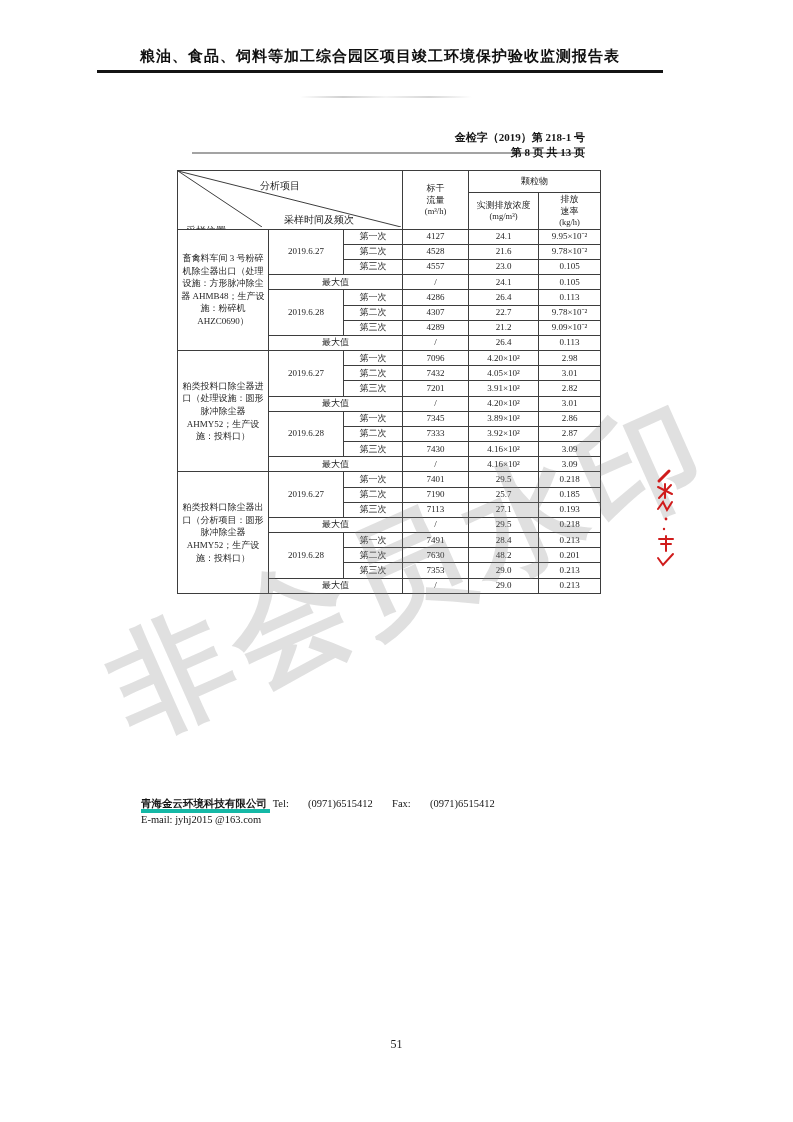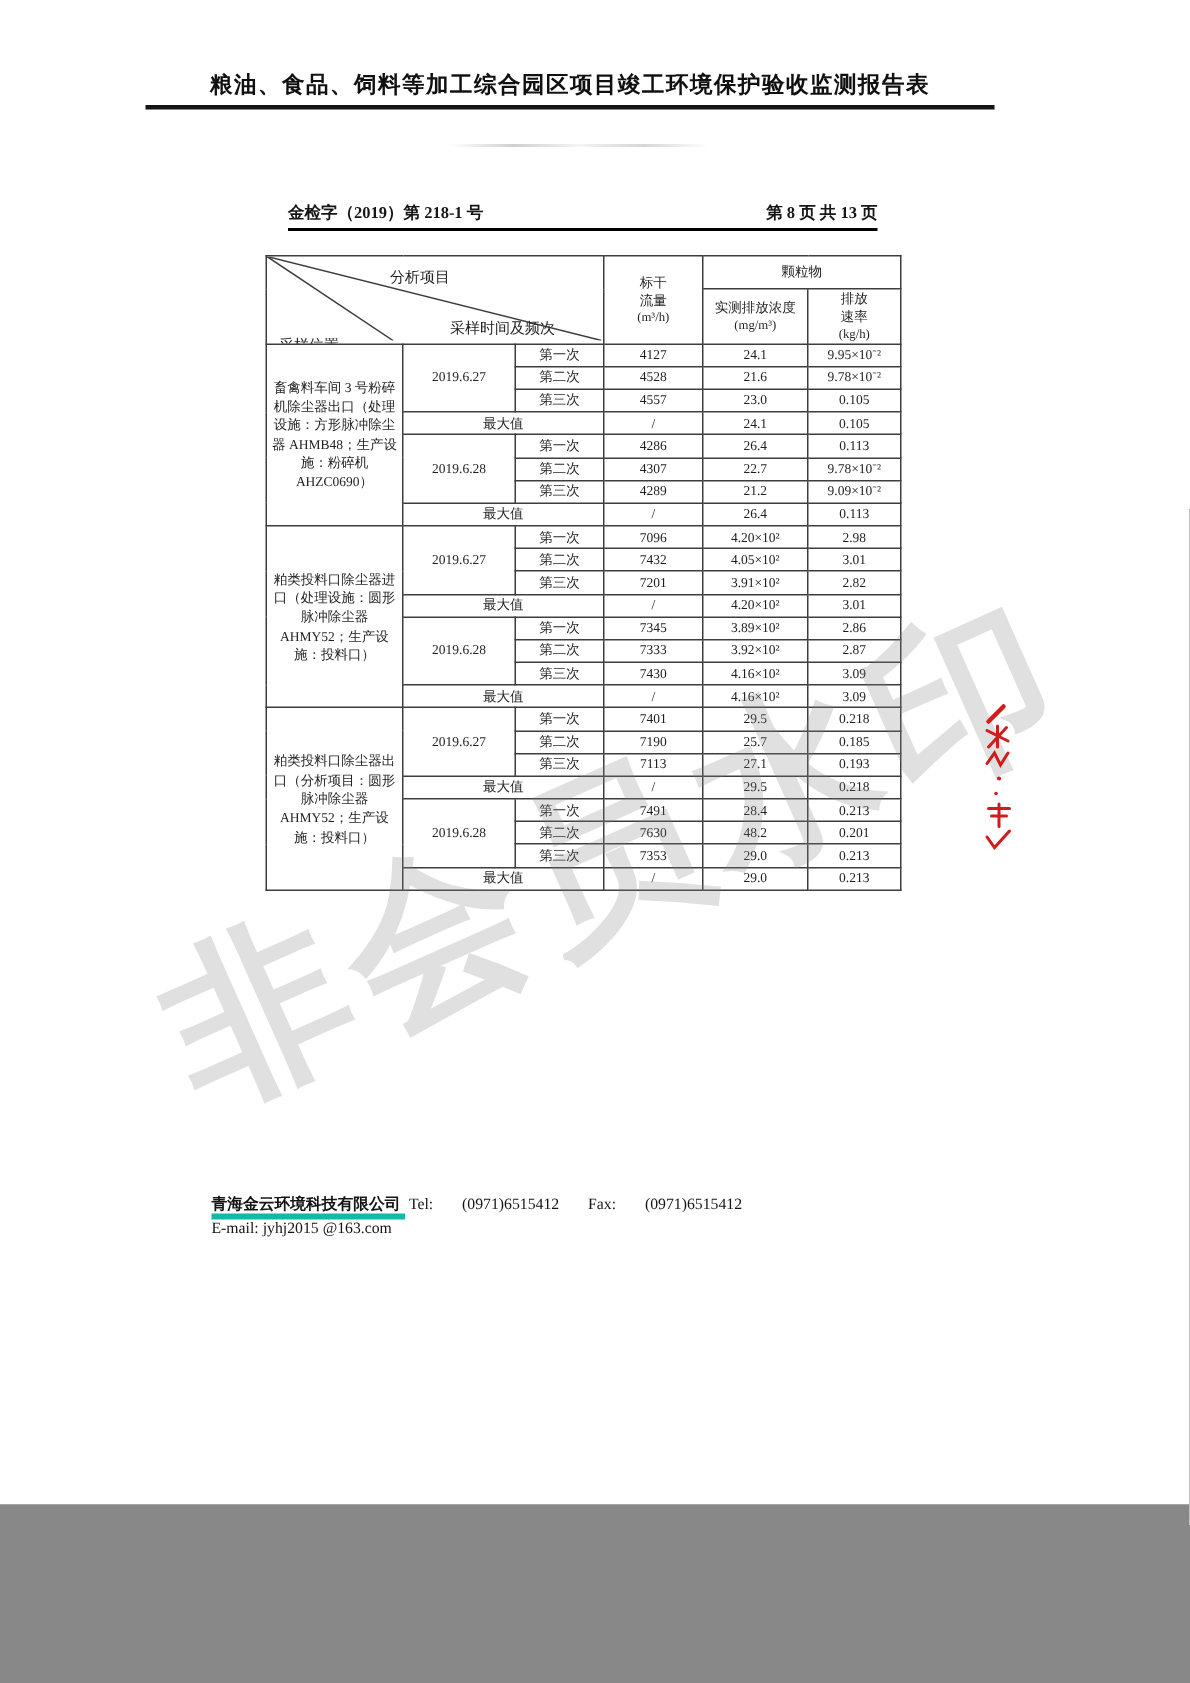--- a/index.html
+++ b/index.html
@@ -1,57 +1,57 @@
 <!DOCTYPE html>
 <html><head>
 <meta charset="utf-8">
 <style>
   html,body { margin:0; padding:0; background:#888; }
   .page {
-    position:relative; width:793px; height:1003px; margin:0 auto;
+    position:relative; width:793px; height:1122px; margin:0 auto;
     background:#ffffff; overflow:hidden;
     font-family:"Liberation Serif", serif; color:#1c1c1c;
   }
   
   .title {
     position:absolute; left:97px; top:47px; width:566px; text-align:center;
     font-family:"Liberation Sans", sans-serif; font-weight:bold;
     font-size:15px; letter-spacing:1px; color:#101010; white-space:nowrap;
   }
   .title-rule { position:absolute; left:97px; top:70px; width:566px; height:3px; background:#141414; }
   .smudge {
     position:absolute; left:300px; top:96px; width:172px; height:2px;
     background:linear-gradient(90deg, rgba(120,120,120,0), rgba(120,120,120,0.35),
       rgba(120,120,120,0.08), rgba(120,120,120,0.30), rgba(120,120,120,0));
   }
   .docline {
     position:absolute; left:192px; top:130px; width:393px; height:19px;
     display:flex; justify-content:space-between; align-items:flex-end;
-    border-bottom:2px solid #000000; padding-bottom:3px;
-    font-size:11px; font-weight:bold; color:#161616;
+    border-bottom:2px solid #a3a3a3; padding-bottom:3px;
+    font-size:11px; font-weight:bold; color:#161616;flex-direction:column;
   }
   
   .dtable {
     position:absolute; left:177px; top:170px; width:423px; height:424px;
     border-collapse:collapse; table-layout:fixed;
     font-size:9px; color:#1e1e1e;
   }
   .dtable td {
     border:1px solid #3d3d3d; text-align:center; vertical-align:middle;
     padding:0 1px; line-height:1.25; overflow:hidden;
   }
   .dtable tr.hdr1 { height:22px; }
   .dtable tr.hdr2 { height:36px; }
   .dtable tr.data { height:15px; }
   td.corner { position:relative; padding:0; }
   .corner svg { position:absolute; left:0; top:0; }
   .corner .lbl { position:absolute; white-space:nowrap; font-size:10px; color:#1e1e1e; }
   .lbl-analysis { left:82px; top:9px; }
   .lbl-location { left:8px; top:34px;margin-top:20px; }
-  .lbl-time { left:122px; top:43px; }
+  .lbl-time { left:106px; top:43px; }
   td.loc { font-size:9px; line-height:1.4; padding:2px 3px; }
   .unit { font-size:8.5px; }
   
   .watermark {
     position:absolute; left:90px; top:430px; width:640px; height:280px;
     display:flex; align-items:center; justify-content:center;
     transform:rotate(-24deg);
     font-family:"Liberation Sans", sans-serif; font-weight:bold;
     font-size:120px; letter-spacing:8px; white-space:nowrap;
     color:rgba(130,130,130,0.25); pointer-events:none; z-index:6;

